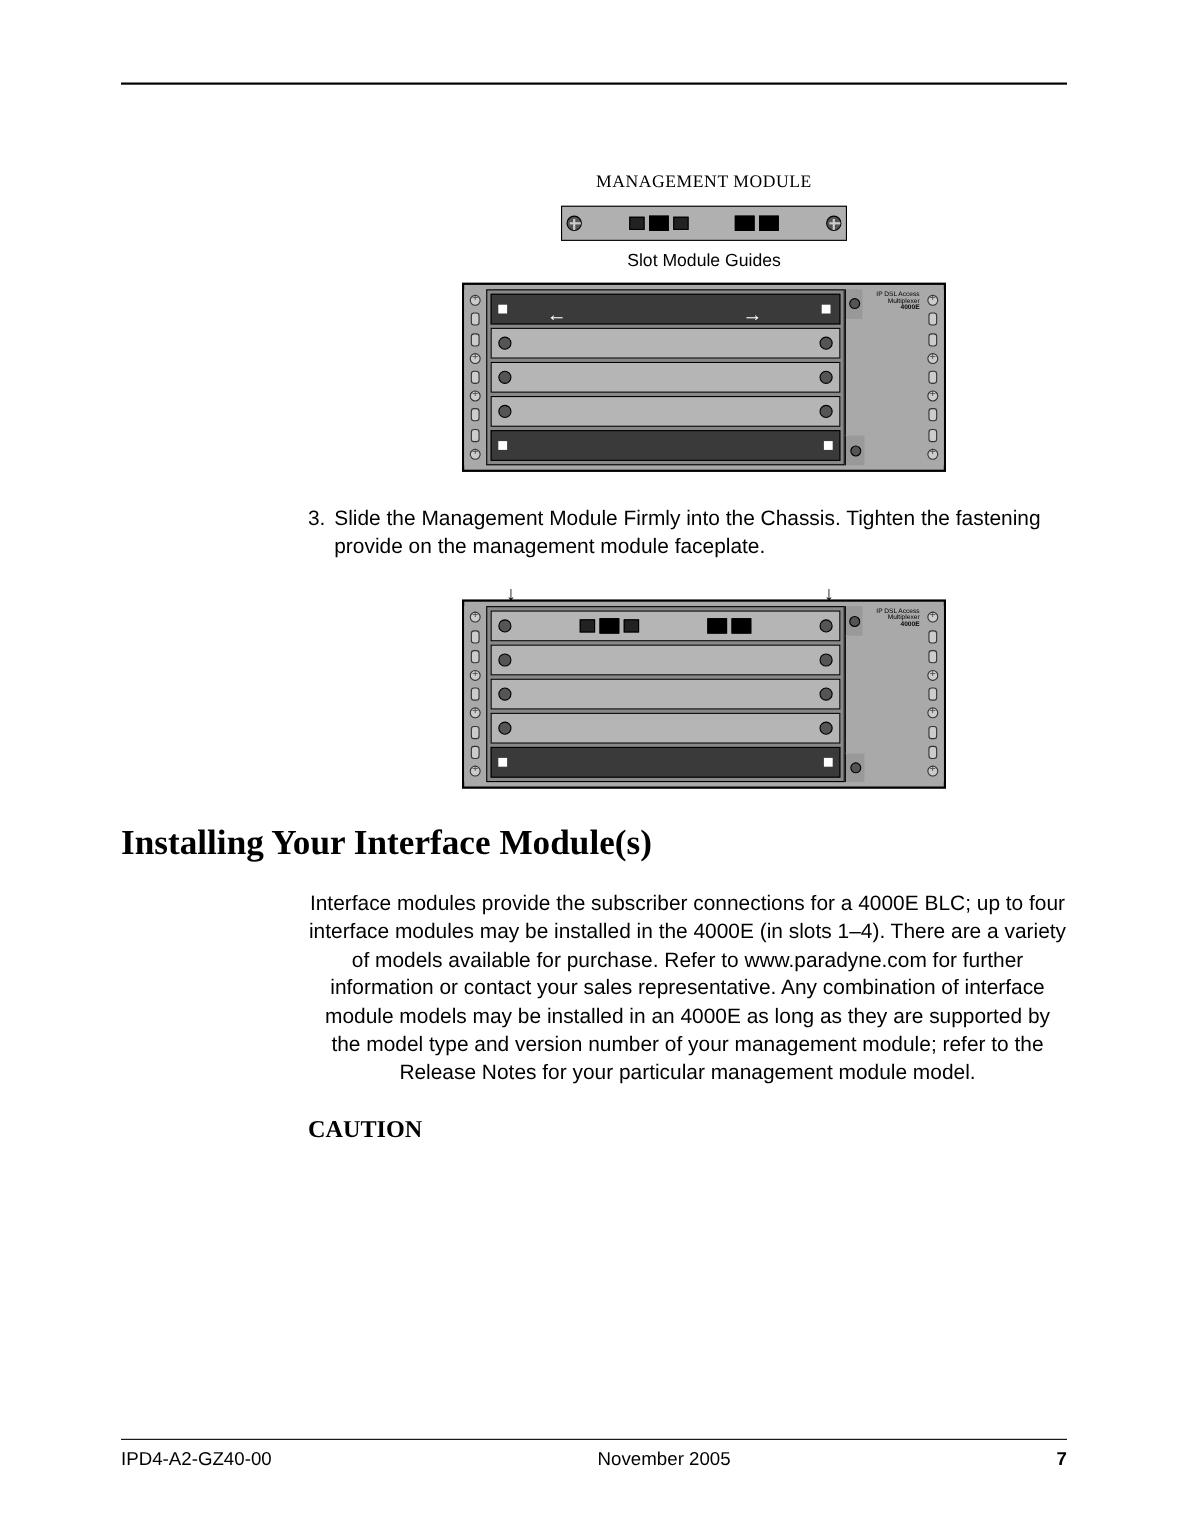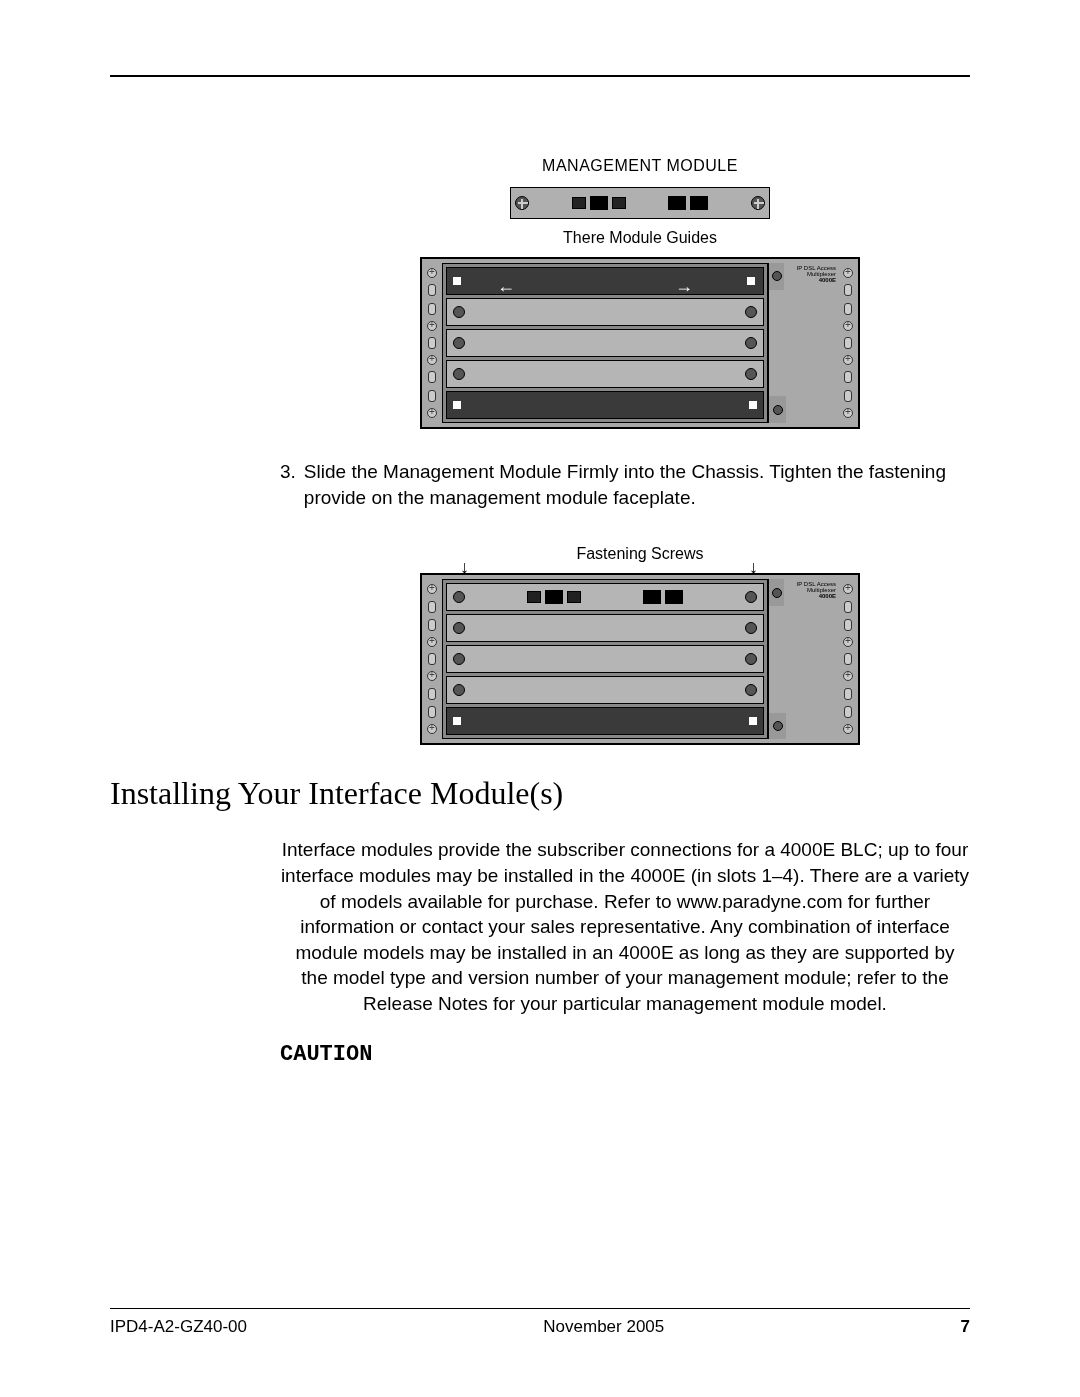--- a/index.html
+++ b/index.html
@@ -22,21 +22,21 @@
     margin-left: 200px;
     margin-bottom: 30px;
     text-align: center;
   }
   .fig-label {
     font-size: 16px;
     letter-spacing: 0.5px;
     margin-bottom: 12px;
     display: block;
   }
-  .fig-label.upper { text-transform: uppercase; }
+  .fig-label.upper { text-transform: uppercase; font-family: Liberation Serif, serif; }
   .fig-sub {
     font-size: 16px;
     margin-top: 10px;
     margin-bottom: 10px;
     display: block;
   }
   
   .mod-small {
     width: 260px;
     height: 32px;
@@ -157,34 +157,34 @@
     line-height: 1.35;
     margin-bottom: 35px;
     display:flex;
     gap:8px;
   }
   .step-num { flex:0 0 auto; }
   .step-body { flex:1; }
 
   h2.section {
     font-family: "Times New Roman", Times, serif;
-    font-weight: normal;
+    font-weight: bold;
     font-size: 32px;
     margin: 30px 0 25px 0;
   }
   .body-para {
     margin-left: 170px;
     font-size: 19px;
     line-height: 1.35;
     margin-bottom: 25px;
     text-align: center;
   }
   h3.caution {
     margin-left: 170px;
-    font-family: Liberation Mono, monospace;
+    font-family: Liberation Serif, serif;
     font-weight: bold;
     font-size: 22px;
     margin-bottom: 12px;
   }
   .caution-para {
     margin-left: 200px;
     font-size: 19px;
     line-height: 1.35;
   }
   .footer {
@@ -215,21 +215,21 @@
         <div class="tiny-port lg"></div>
         <div class="tiny-port"></div>
       </div>
       <div class="port-row">
         <div class="tiny-port lg"></div>
         <div class="tiny-port lg"></div>
       </div>
       <div class="screw-dot"></div>
     </div>
 
-    <span class="fig-sub">There Module Guides</span>
+    <span class="fig-sub">Slot Module Guides</span>
 
     <div class="chassis">
       <div class="chassis-row">
         <div class="rail">
           <div class="screwh"></div>
             <div class="hole"></div>
             <div class="hole"></div>
           <div class="screwh"></div>
             <div class="hole"></div>
           <div class="screwh"></div>
@@ -298,21 +298,20 @@
       </div>
     </div>
   </div>
 
   <div class="step-text">
     <span class="step-num">3.</span>
     <span class="step-body">Slide the Management Module Firmly into the Chassis. Tighten the fastening provide on the management module faceplate.</span>
   </div>
 
   <div class="figure-block">
-    <span class="fig-sub">Fastening Screws</span>
 
     <div class="chassis">
       <span class="down-arrow l">↓</span>
       <span class="down-arrow r">↓</span>
       <div class="chassis-row">
         <div class="rail">
           <div class="screwh"></div>
             <div class="hole"></div>
             <div class="hole"></div>
           <div class="screwh"></div>

